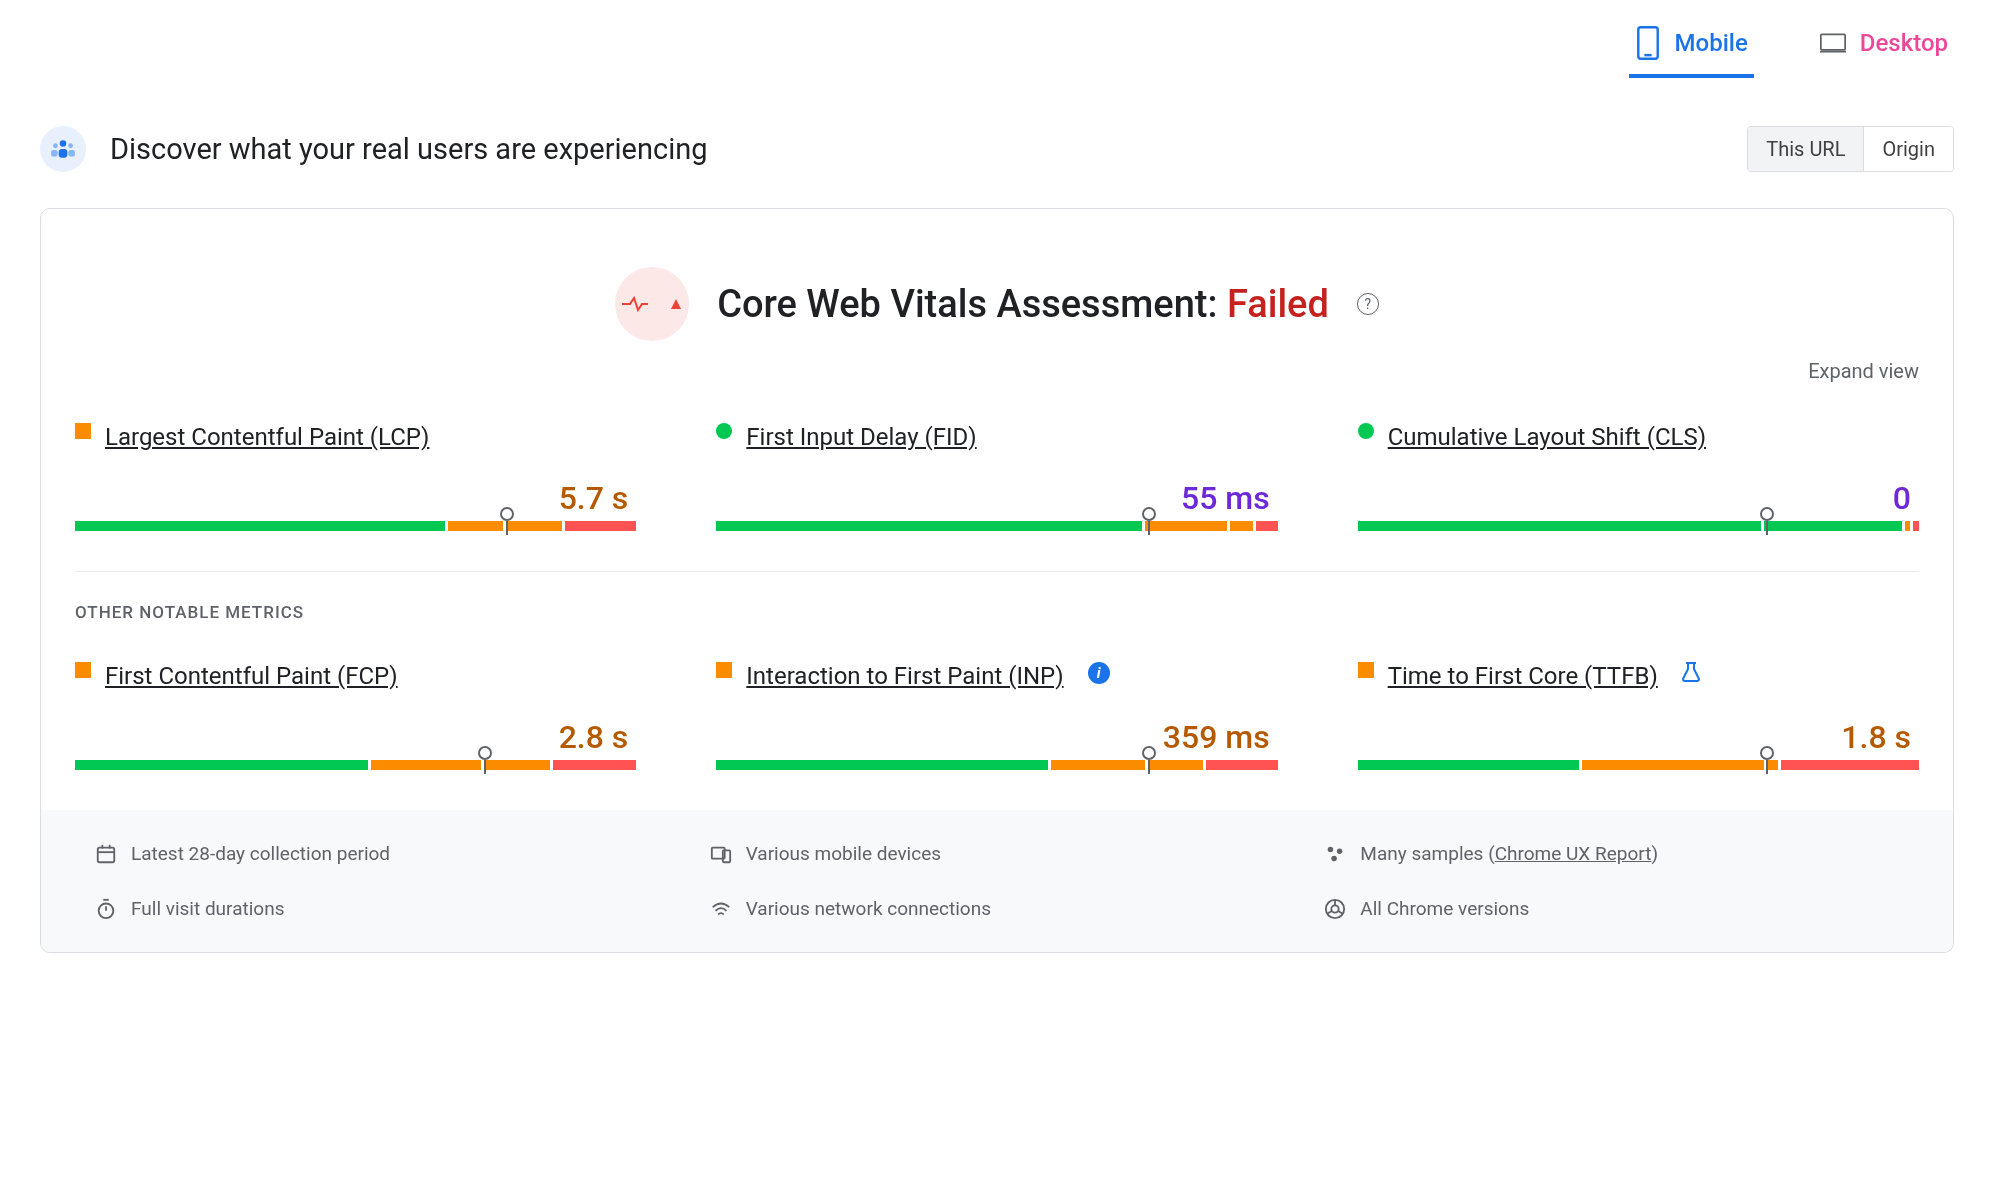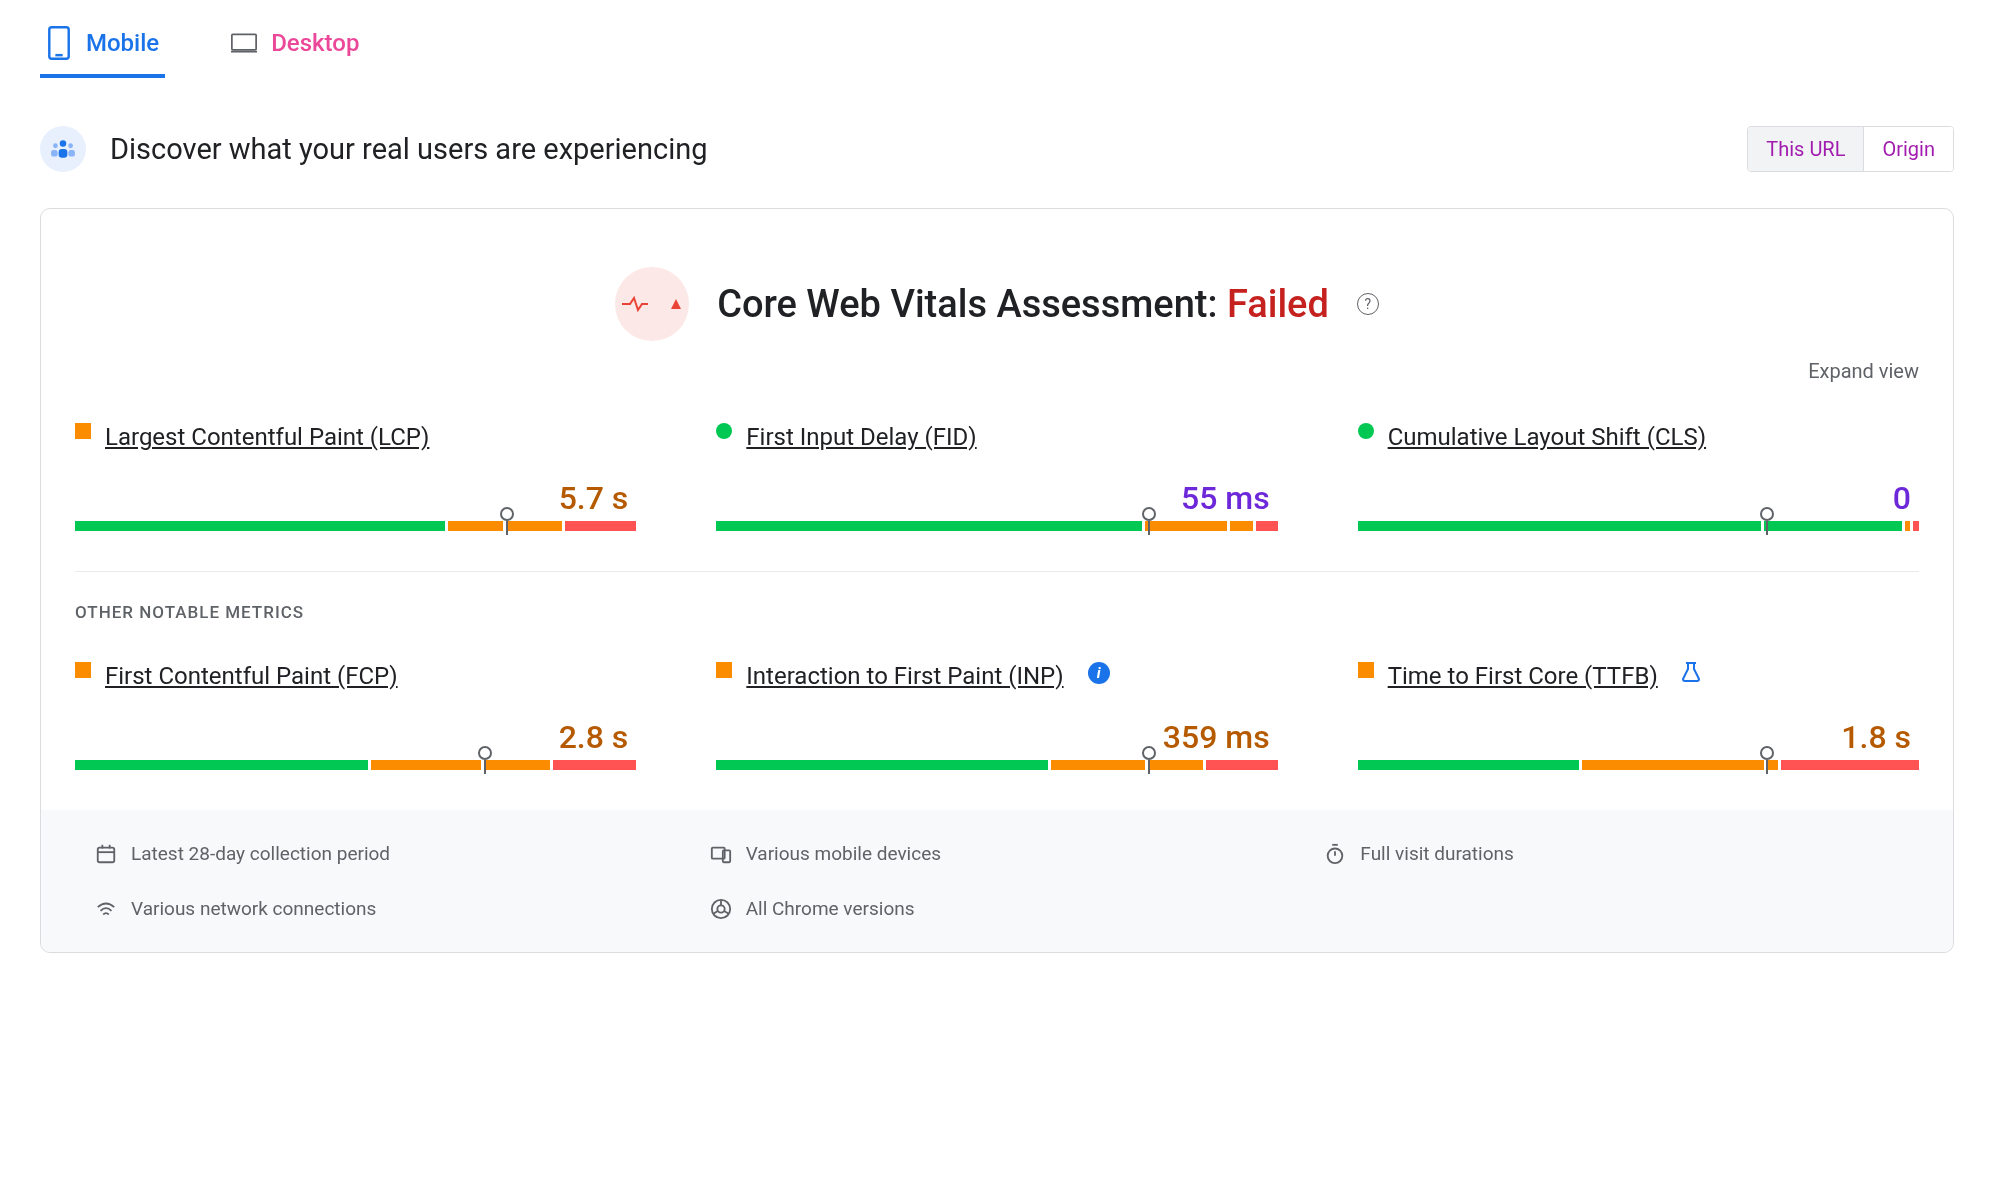--- a/index.html
+++ b/index.html
@@ -1,26 +1,26 @@
 <!DOCTYPE html>
 <html><head>
 <meta charset="utf-8">
 <style>
 * { box-sizing: border-box; margin: 0; padding: 0; }
 body { font-family: Roboto, Arial, sans-serif; background: #fff; color: #202124; width: 1994px; height: 1188px; padding: 0 40px; font-size: 19px; }
-.tabs { display: flex; justify-content: flex-start; gap: 60px; padding-top: 18px; }
+.tabs { display: flex; justify-content: flex-end; gap: 60px; padding-top: 18px; }
 .tab { display: flex; align-items: center; gap: 14px; padding: 8px 6px 14px; cursor: pointer; border-bottom: 4px solid transparent; font-weight: 500; color: #ec4899; font-size: 24px; }
 .tab.active { color: #1a73e8; border-bottom-color: #1a73e8; }
 .tab svg { width: 26px; height: 34px; }
 .header-row { display: flex; align-items: center; justify-content: space-between; margin-top: 48px; }
 .header-left { display: flex; align-items: center; gap: 24px; }
 .people-icon { width: 46px; height: 46px; border-radius: 50%; background: #e8f0fe; display: flex; align-items: center; justify-content: center; }
 .header-title { font-size: 29px; font-weight: 400; }
 .toggle { display: flex; border: 1px solid #dadce0; border-radius: 4px; overflow: hidden; font-size: 20px; }
-.toggle button { border: none; background: #fff; padding: 10px 18px; cursor: pointer; font-family: inherit; font-size: inherit; color: #a21caf; }
+.toggle button { border: none; background: #fff; padding: 10px 18px; cursor: pointer; font-family: inherit; font-size: inherit; color: #404040; }
 .toggle button.active { background: #f1f3f4; }
 .toggle button + button { border-left: 1px solid #dadce0; }
 .card { border: 1px solid #dadce0; border-radius: 10px; margin-top: 36px; padding-bottom: 0; }
 .assessment { display: flex; align-items: center; justify-content: center; gap: 28px; padding-top: 58px; }
 .pulse-badge { width: 74px; height: 74px; border-radius: 50%; background: #fde8e8; display: flex; align-items: center; justify-content: center; }
 .assessment-text { font-size: 38px; font-weight: 500; }
 .assessment-status { color: #c5221f; }
 .help { width: 22px; height: 22px; border: 1.5px solid #5f6368; border-radius: 50%; font-size: 14px; display: inline-flex; align-items: center; justify-content: center; color: #5f6368; }
 .expand { text-align: right; padding: 18px 34px 0 0; color: #5f6368; font-size: 20px; cursor: pointer; }
 .metrics-row { display: grid; grid-template-columns: 1fr 1fr 1fr; gap: 80px; padding: 40px 34px 40px; }
@@ -230,20 +230,28 @@
         <span>Latest 28-day collection period</span>
       </div>
     <div class="footer-item">
         <svg viewBox="0 0 24 24" fill="none" stroke="#5f6368" stroke-width="2">
           <rect x="2" y="5" width="14" height="12" rx="1"></rect>
           <rect x="14" y="8" width="8" height="13" rx="1"></rect>
         </svg>
         <span>Various mobile devices</span>
       </div>
     <div class="footer-item">
+        <svg viewBox="0 0 24 24" fill="#5f6368">
+          <circle cx="7" cy="7" r="3"></circle>
+          <circle cx="17" cy="9" r="3"></circle>
+          <circle cx="11" cy="17" r="3"></circle>
+        </svg>
+        <span><span>Many samples (</span><span class="ul">Chrome UX Report</span><span>)</span></span>
+      </div>
+    <div class="footer-item">
         <svg viewBox="0 0 24 24" fill="none" stroke="#5f6368" stroke-width="2">
           <circle cx="12" cy="14" r="8"></circle>
           <line x1="12" y1="14" x2="12" y2="9"></line>
           <line x1="9" y1="2" x2="15" y2="2"></line>
         </svg>
         <span>Full visit durations</span>
       </div>
     <div class="footer-item">
         <svg viewBox="0 0 24 24" fill="none" stroke="#5f6368" stroke-width="2">
           <path d="M3 10 Q12 2 21 10"></path>

